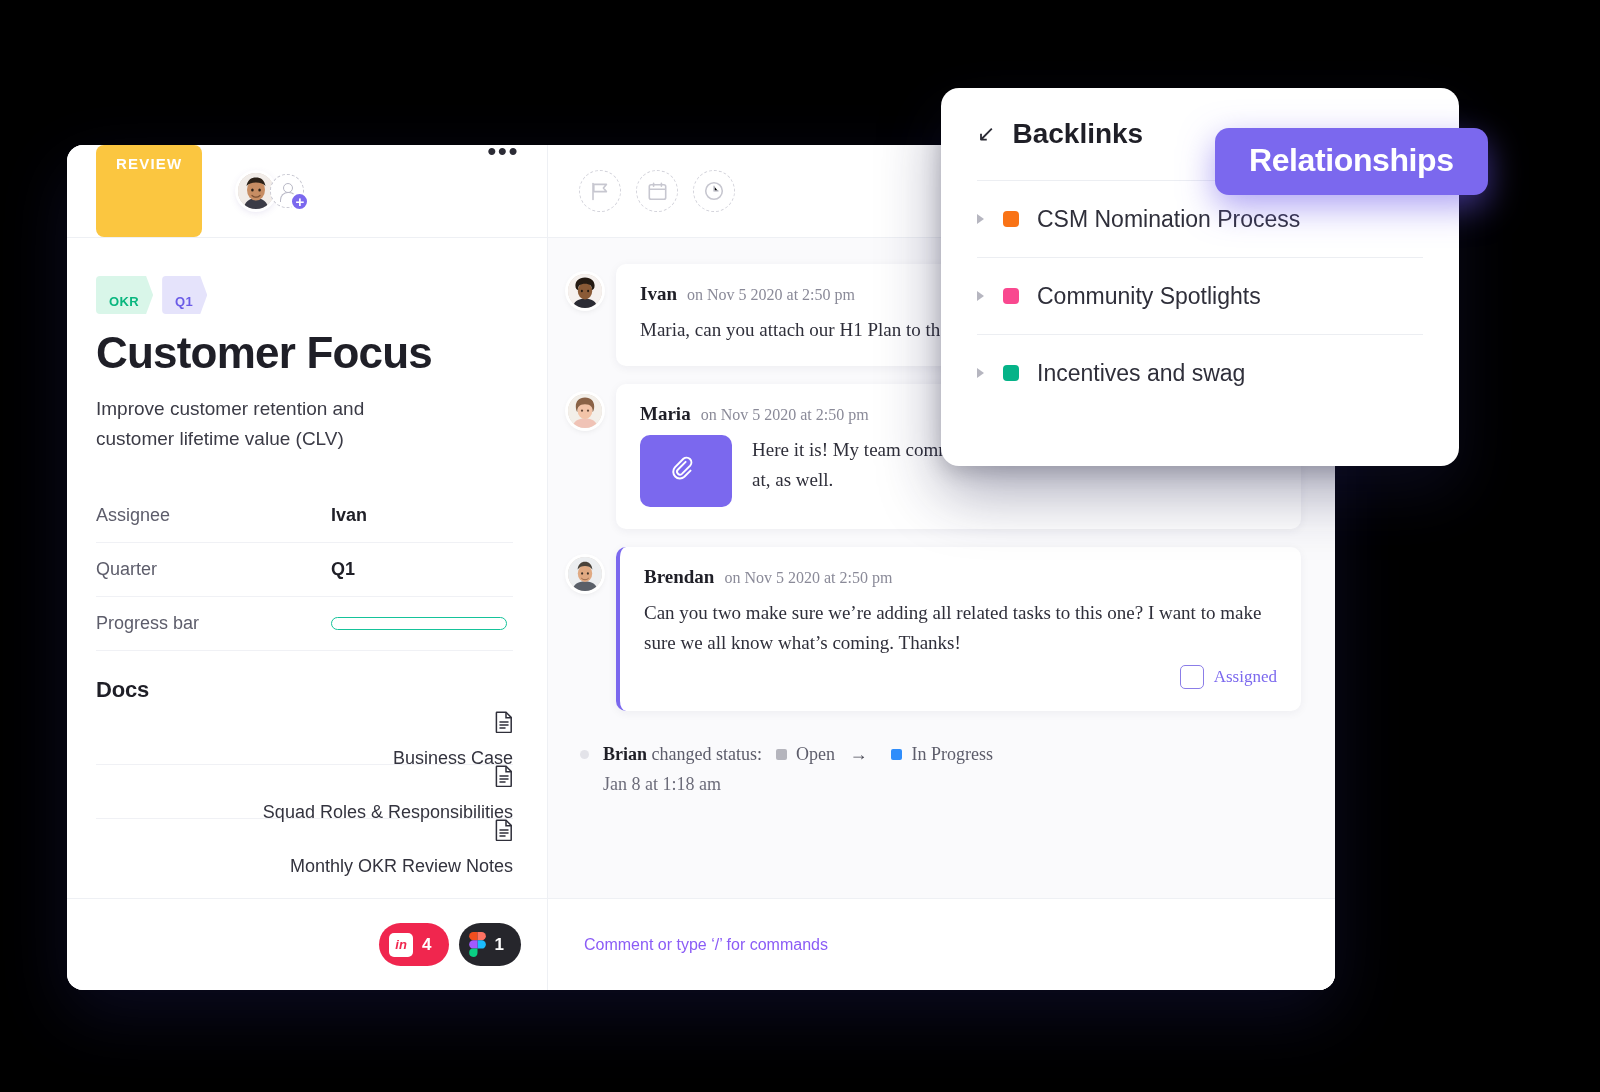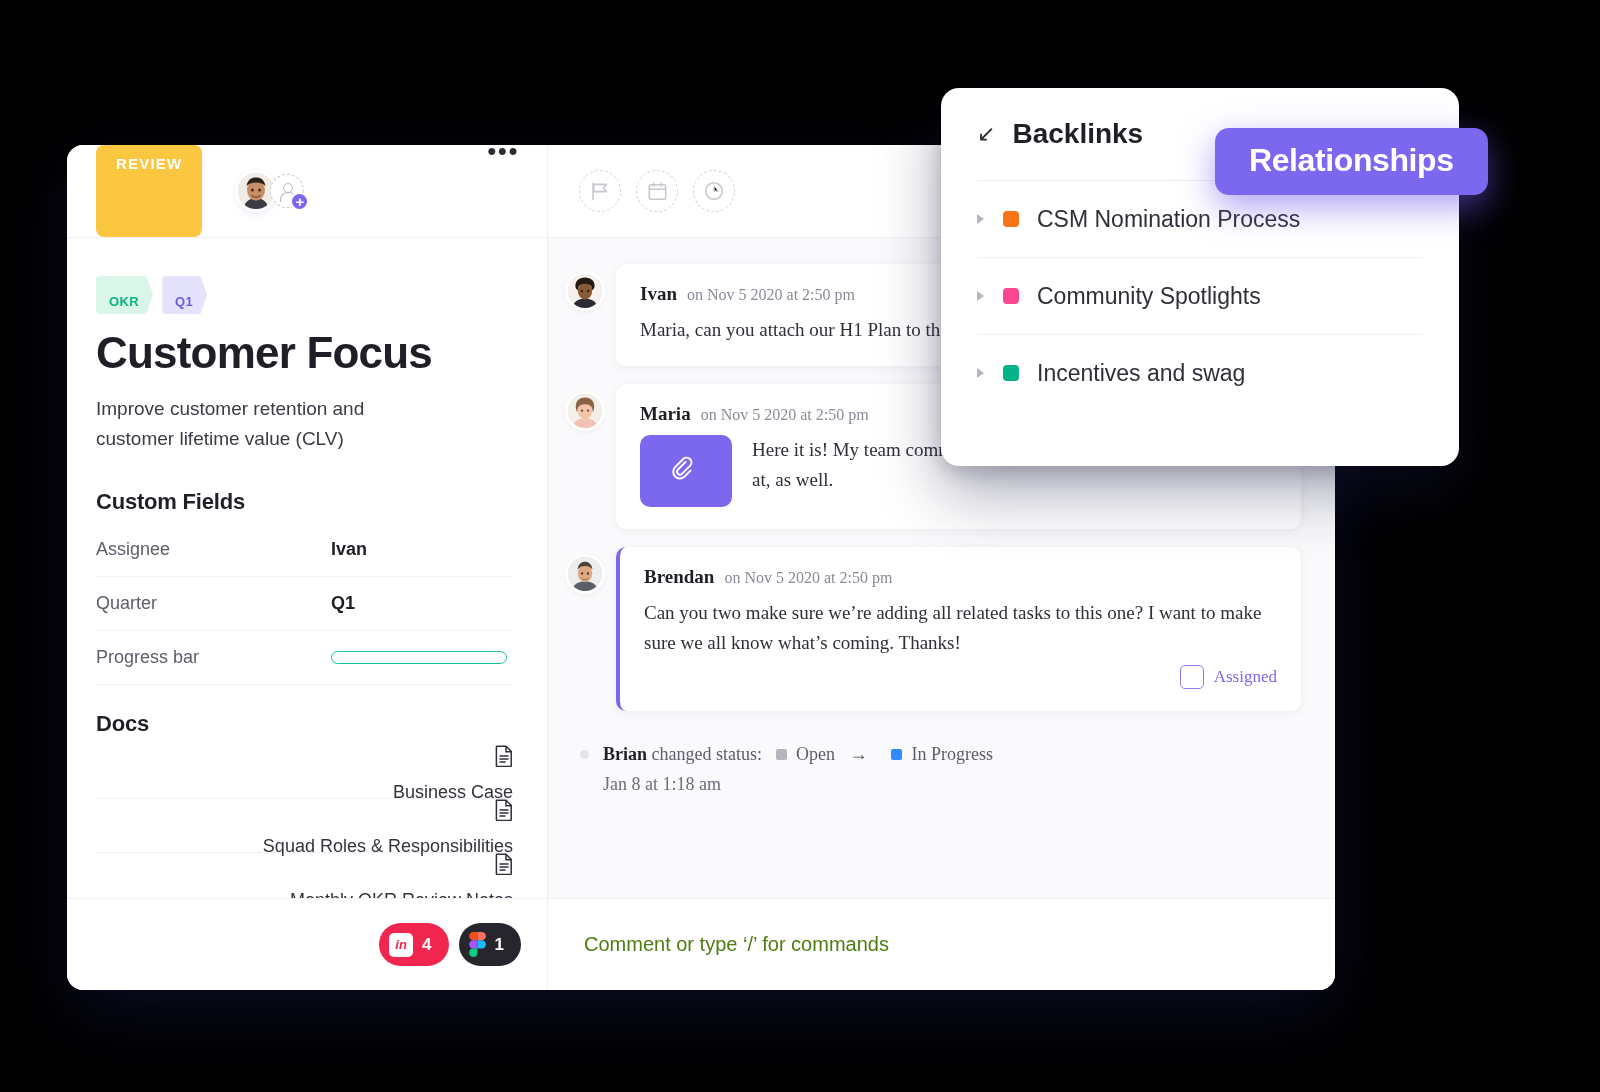--- a/index.html
+++ b/index.html
@@ -250,21 +250,21 @@
   .sq.prog { background: #2f8dfb; }
   .arrow { margin: 0 10px; color: #4b4b57; }
   .status-time { font-size: 18px; color: #6c6c7a; margin-top: 6px; }
 
   .right-footer {
     height: 92px; flex: 0 0 92px;
     border-top: 1px solid #eef0f4;
     display: flex; align-items: center; padding-left: 36px;
     background: #fff;
   }
-  .comment-input { font-size: 20px; color: #4d7c0f; cursor: text; }
+  .comment-input { font-size: 16px; color: #8b5cf6; cursor: text; }
 
   
   #relationships-panel {
     position: absolute;
     left: 941px; top: 88px;
     width: 518px; height: 378px;
     background: #ffffff;
     border-radius: 18px;
     box-shadow: 0 26px 62px rgba(25,25,70,0.38), 0 6px 20px rgba(0,0,0,0.18);
     padding: 0 36px;
@@ -342,21 +342,20 @@
       <div class="left-body">
 
         <div class="tag-row">
           <span class="tag okr" style="background: rgb(217, 246, 233); color: rgb(10, 182, 127);">OKR</span>
           <span class="tag q1" style="background: rgb(229, 227, 251); color: rgb(107, 92, 231);">Q1</span>
         </div>
 
         <h1 class="task-title">Customer Focus</h1>
         <p class="task-desc">Improve customer retention and customer lifetime value (CLV)</p>
 
-        <h2 class="section-title">Custom Fields</h2>
 
         <div class="field-row">
           <span class="field-label">Assignee</span>
           <span class="field-value">Ivan</span>
         </div>
 
         <div class="field-row">
           <span class="field-label">Quarter</span>
           <span class="field-value">Q1</span>
         </div>

